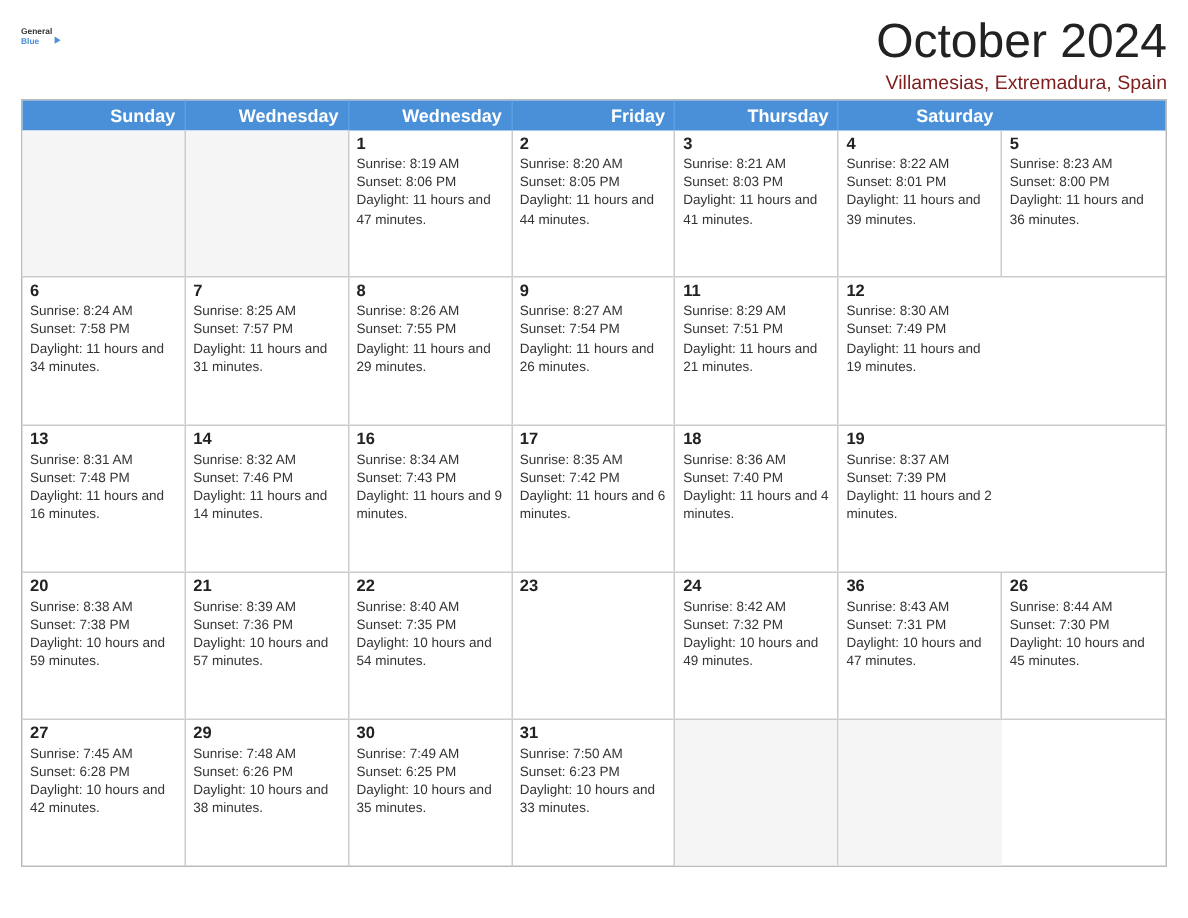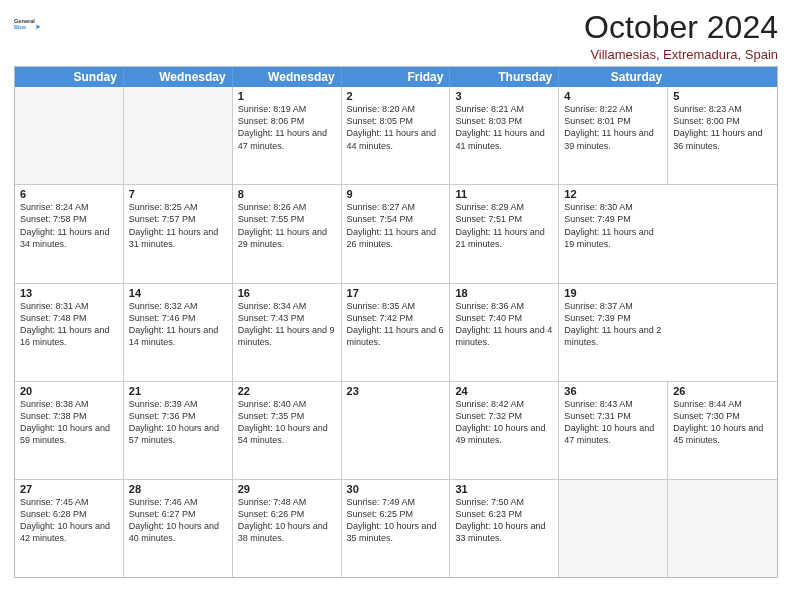--- a/index.html
+++ b/index.html
@@ -232,24 +232,20 @@
             <div class="day-num">26</div>
             <div class="cell-info">Sunrise: 8:44 AM<br>Sunset: 7:30 PM<br>Daylight: 10 hours and 45 minutes.</div>
           </div>
         </div>
         <div class="cal-row">
           <div class="cal-cell">
             <div class="day-num">27</div>
             <div class="cell-info">Sunrise: 7:45 AM<br>Sunset: 6:28 PM<br>Daylight: 10 hours and 42 minutes.</div>
           </div>
           <div class="cal-cell">
-            <div class="day-num">28</div>
-            <div class="cell-info">Sunrise: 7:46 AM<br>Sunset: 6:27 PM<br>Daylight: 10 hours and 40 minutes.</div>
-          </div>
-          <div class="cal-cell">
             <div class="day-num">29</div>
             <div class="cell-info">Sunrise: 7:48 AM<br>Sunset: 6:26 PM<br>Daylight: 10 hours and 38 minutes.</div>
           </div>
           <div class="cal-cell">
             <div class="day-num">30</div>
             <div class="cell-info">Sunrise: 7:49 AM<br>Sunset: 6:25 PM<br>Daylight: 10 hours and 35 minutes.</div>
           </div>
           <div class="cal-cell">
             <div class="day-num">31</div>
             <div class="cell-info">Sunrise: 7:50 AM<br>Sunset: 6:23 PM<br>Daylight: 10 hours and 33 minutes.</div>

